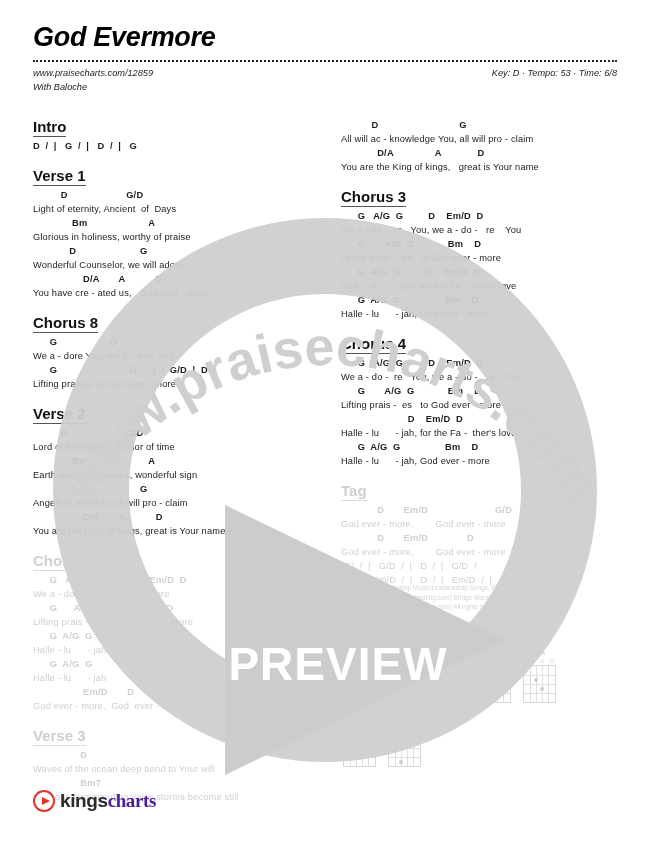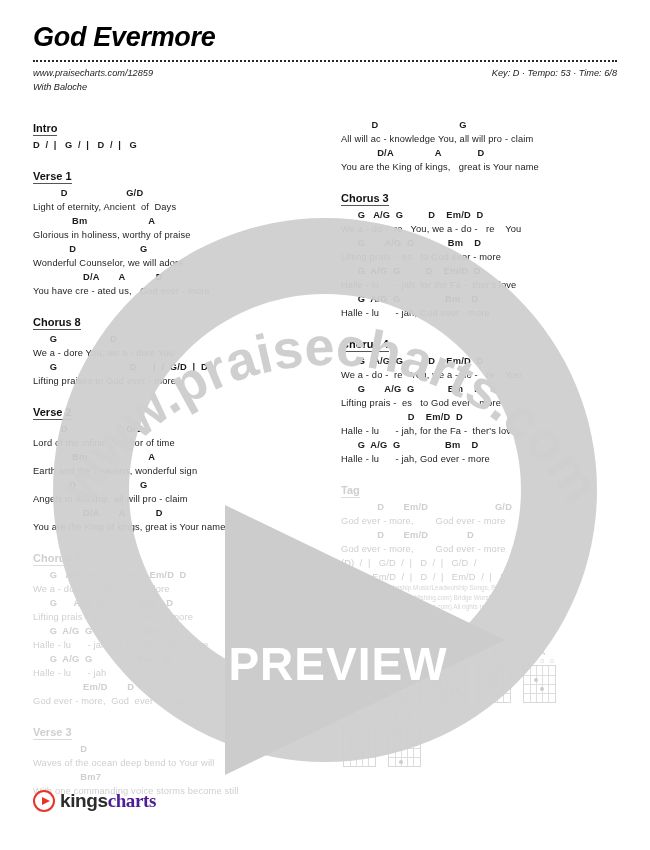--- a/index.html
+++ b/index.html
@@ -19,21 +19,21 @@
   .meta .right{position:absolute;right:0;top:0;line-height:13.5px;text-align:right;}
   .meta .artist{position:absolute;left:0;top:13.5px;line-height:13.5px;}
 
   
   .col{position:absolute;top:118px;width:290px;}
   .col.left{left:33px;}
   .col.right{left:341px;}
 
   .section{margin-bottom:0;}
   .sec-label{
-    font-size:11px;font-weight:bold;color:#111;display:inline-block;
+    font-size:15px;font-weight:bold;color:#111;display:inline-block;
     border-bottom:1px solid #555;padding-bottom:1px;margin-bottom:2px;
   }
   .ln{font-size:9.3px;line-height:14px;white-space:pre;color:#1c1c1c;font-family:"Liberation Sans",sans-serif;}
   .ln.chords{font-weight:bold;letter-spacing:.2px;}
   .ln.lyric{letter-spacing:.15px;}
   .gap{height:14px;}
 
   
   .faded .ln{color:#cfcfcf;}
   .faded .sec-label{color:#cfcfcf;border-bottom-color:#dcdcdc;}

